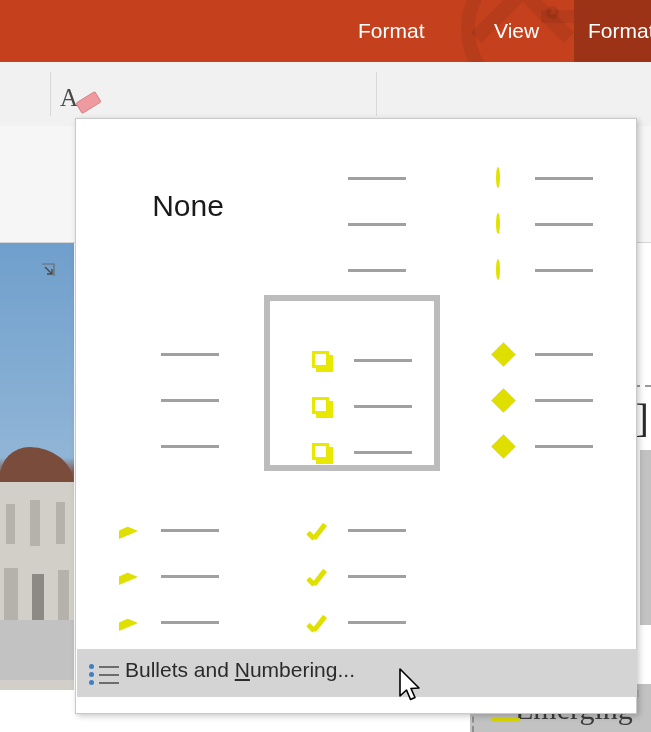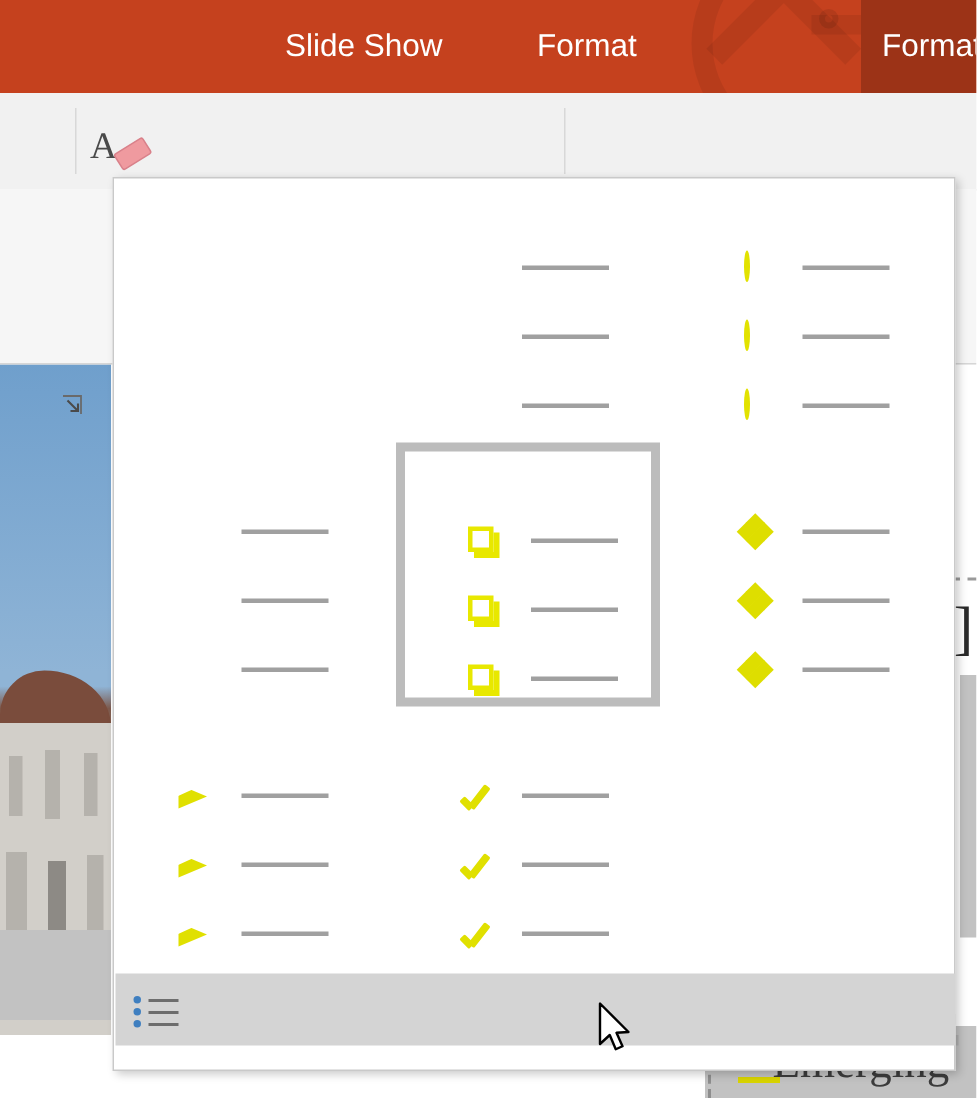--- a/index.html
+++ b/index.html
@@ -398,27 +398,32 @@
   </div>
 </div>
 <div style="position:absolute;left:0;top:62px;width:651px;height:64px;background:#f1f1f1;z-index:-1;"></div>
 <div style="position:absolute;left:0;top:126px;width:651px;height:116px;background:#f6f6f6;border-bottom:1px solid #d6d6d6;"></div>
 
 <div id="ribbon-tabs">
   <div class="watermark"></div>
   <div class="wm-stick"></div>
   <div class="wm-knob"></div>
   <div class="wm-arrow"></div>
-  <div class="tab" id="tab-slide-show" style="left:176px;">Slide Show</div>
   <div class="tab" id="tab-review" style="left:344px;">Format</div>
+  <div class="tab" id="tab-view" style="left:480px;">View</div>
   <div class="tab contextual" id="tab-format">Format</div>
 </div>
 
 <div id="bullets-dropdown">
   <div id="gallery">
+      <div class="cell" style="left: 1px; top: 0px;">
+        <div class="cell-inner">
+          <div id="none-label">None</div>
+        </div>
+      </div>
       <div class="cell" style="left: 188px; top: 0px;">
         <div class="cell-inner">
           <div class="b-row" style="top: 44px;">
             <span class="bullet"><span class="bu-dot"></span></span>
             <span class="txtline"></span>
           </div>
           <div class="b-row" style="top: 90px;">
             <span class="bullet"><span class="bu-dot"></span></span>
             <span class="txtline"></span>
           </div>
@@ -531,20 +536,23 @@
 
   <div id="menu-bullets-numbering">
     <div id="menu-icon">
       <span class="d" style="top:1px;"></span>
         <span class="l" style="top:3px;width:20px;"></span>
       <span class="d" style="top:9px;"></span>
         <span class="l" style="top:11px;width:20px;"></span>
       <span class="d" style="top:17px;"></span>
         <span class="l" style="top:19px;width:20px;"></span>
     </div>
+    <div id="menu-label">
+      <span>Bullets and </span><u>N</u><span>umbering...</span>
+    </div>
   </div>
 </div>
 
 <div id="cursor" style="left: 398px; top: 668px;">
   <svg width="26" height="38" viewBox="0 0 26 38" aria-hidden="true">
     <path d="M2 1 L2 28 L8.5 22 L12.5 31.5 L17 29.5 L13 20.5 L21 20 Z" fill="#ffffff" stroke="#000000" stroke-width="1.6" stroke-linejoin="round"></path>
   </svg>
 </div>
 
 </body></html>

